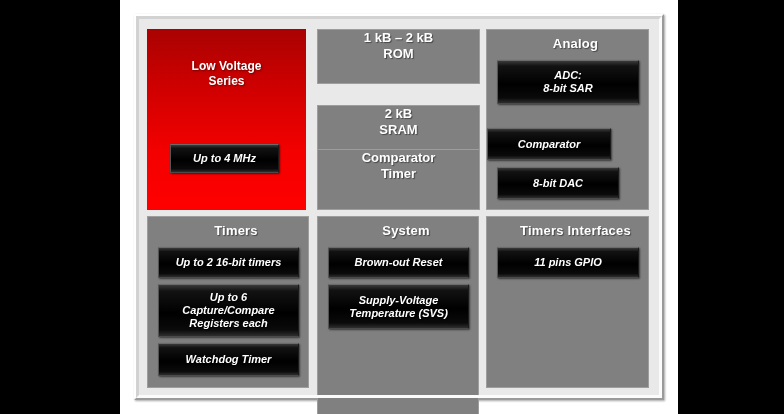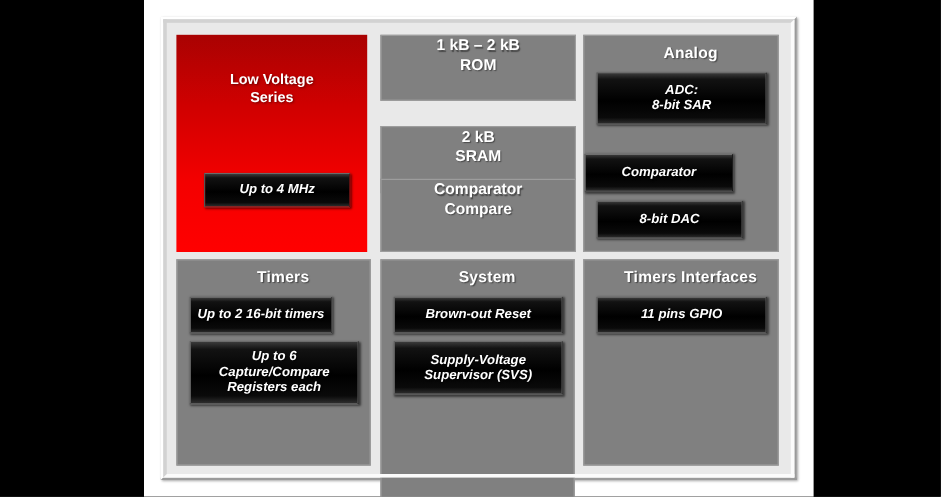--- a/index.html
+++ b/index.html
@@ -112,41 +112,41 @@
 
   <div class="page-white"></div>
 
   <div class="frame"></div>
 
   <div class="red-box">
     <div class="red-title">
       <div>Low Voltage</div>
       <div>Series</div>
     </div>
-    <div class="chip" style="left:23px;top:115px;width:122px;height:29px;">Up to 4 MHz</div>
+    <div class="chip" style="left:23px;top:115px;width:109px;height:29px;">Up to 4 MHz</div>
   </div>
 
   <div class="memblock" style="left:317px;top:29px;width:163px;height:55px;">
     <div>
       <div>1 kB – 2 kB</div>
       <div>ROM</div>
     </div>
   </div>
 
   <div class="memblock" style="left:317px;top:89px;width:163px;height:56px;margin-top:16px;">
     <div>
       <div>2 kB</div>
       <div>SRAM</div>
     </div>
   </div>
 
   <div class="memblock" style="left:317px;top:149px;width:163px;height:61px;">
     <div>
       <div>Comparator</div>
-      <div>Compare</div>
+      <div>Timer</div>
     </div>
   </div>
 
   <div class="panel" style="left:486px;top:29px;width:163px;height:181px;">
     <div class="panel-title" style="margin-top:7px;">Analog</div>
 
     <div class="chip" style="left:10px;top:30px;width:142px;height:44px;">
       <div>
         <div>ADC:</div>
         <div>8-bit SAR</div>
@@ -154,41 +154,42 @@
     </div>
 
     <div class="chip" style="left:0;top:98px;width:124px;height:32px;">Comparator</div>
 
     <div class="chip" style="left:10px;top:137px;width:122px;height:32px;">8-bit DAC</div>
   </div>
 
   <div class="panel" style="left:147px;top:216px;width:162px;height:172px;">
     <div class="panel-title" style="margin-top:7px;">Timers</div>
 
-    <div class="chip" style="left:10px;top:30px;width:119px;height:31px;">Up to 2 16-bit timers</div>
+    <div class="chip" style="left:10px;top:30px;width:141px;height:31px;">Up to 2 16-bit timers</div>
 
     <div class="chip" style="left:10px;top:67px;width:141px;height:53px;">
       <div>
         <div>Up to 6</div>
         <div>Capture/Compare</div>
         <div>Registers each</div>
       </div>
     </div>
 
+    <div class="chip" style="left:10px;top:126px;width:141px;height:33px;">Watchdog Timer</div>
   </div>
 
   <div class="panel" style="left:317px;top:216px;width:162px;height:216px;">
     <div class="panel-title" style="margin-top:7px;">System</div>
 
     <div class="chip" style="left:10px;top:30px;width:141px;height:31px;text-align:center;">Brown-out Reset</div>
 
     <div class="chip" style="left:10px;top:67px;width:141px;height:45px;">
       <div>
         <div>Supply-Voltage</div>
-        <div>Supervisor (SVS)</div>
+        <div>Temperature (SVS)</div>
       </div>
     </div>
   </div>
 
   <div class="panel" style="left:486px;top:216px;width:163px;height:172px;">
     <div class="panel-title" style="margin-top:7px;">Timers Interfaces</div>
 
     <div class="chip" style="left:10px;top:30px;width:142px;height:31px;">11 pins GPIO</div>
   </div>
 

